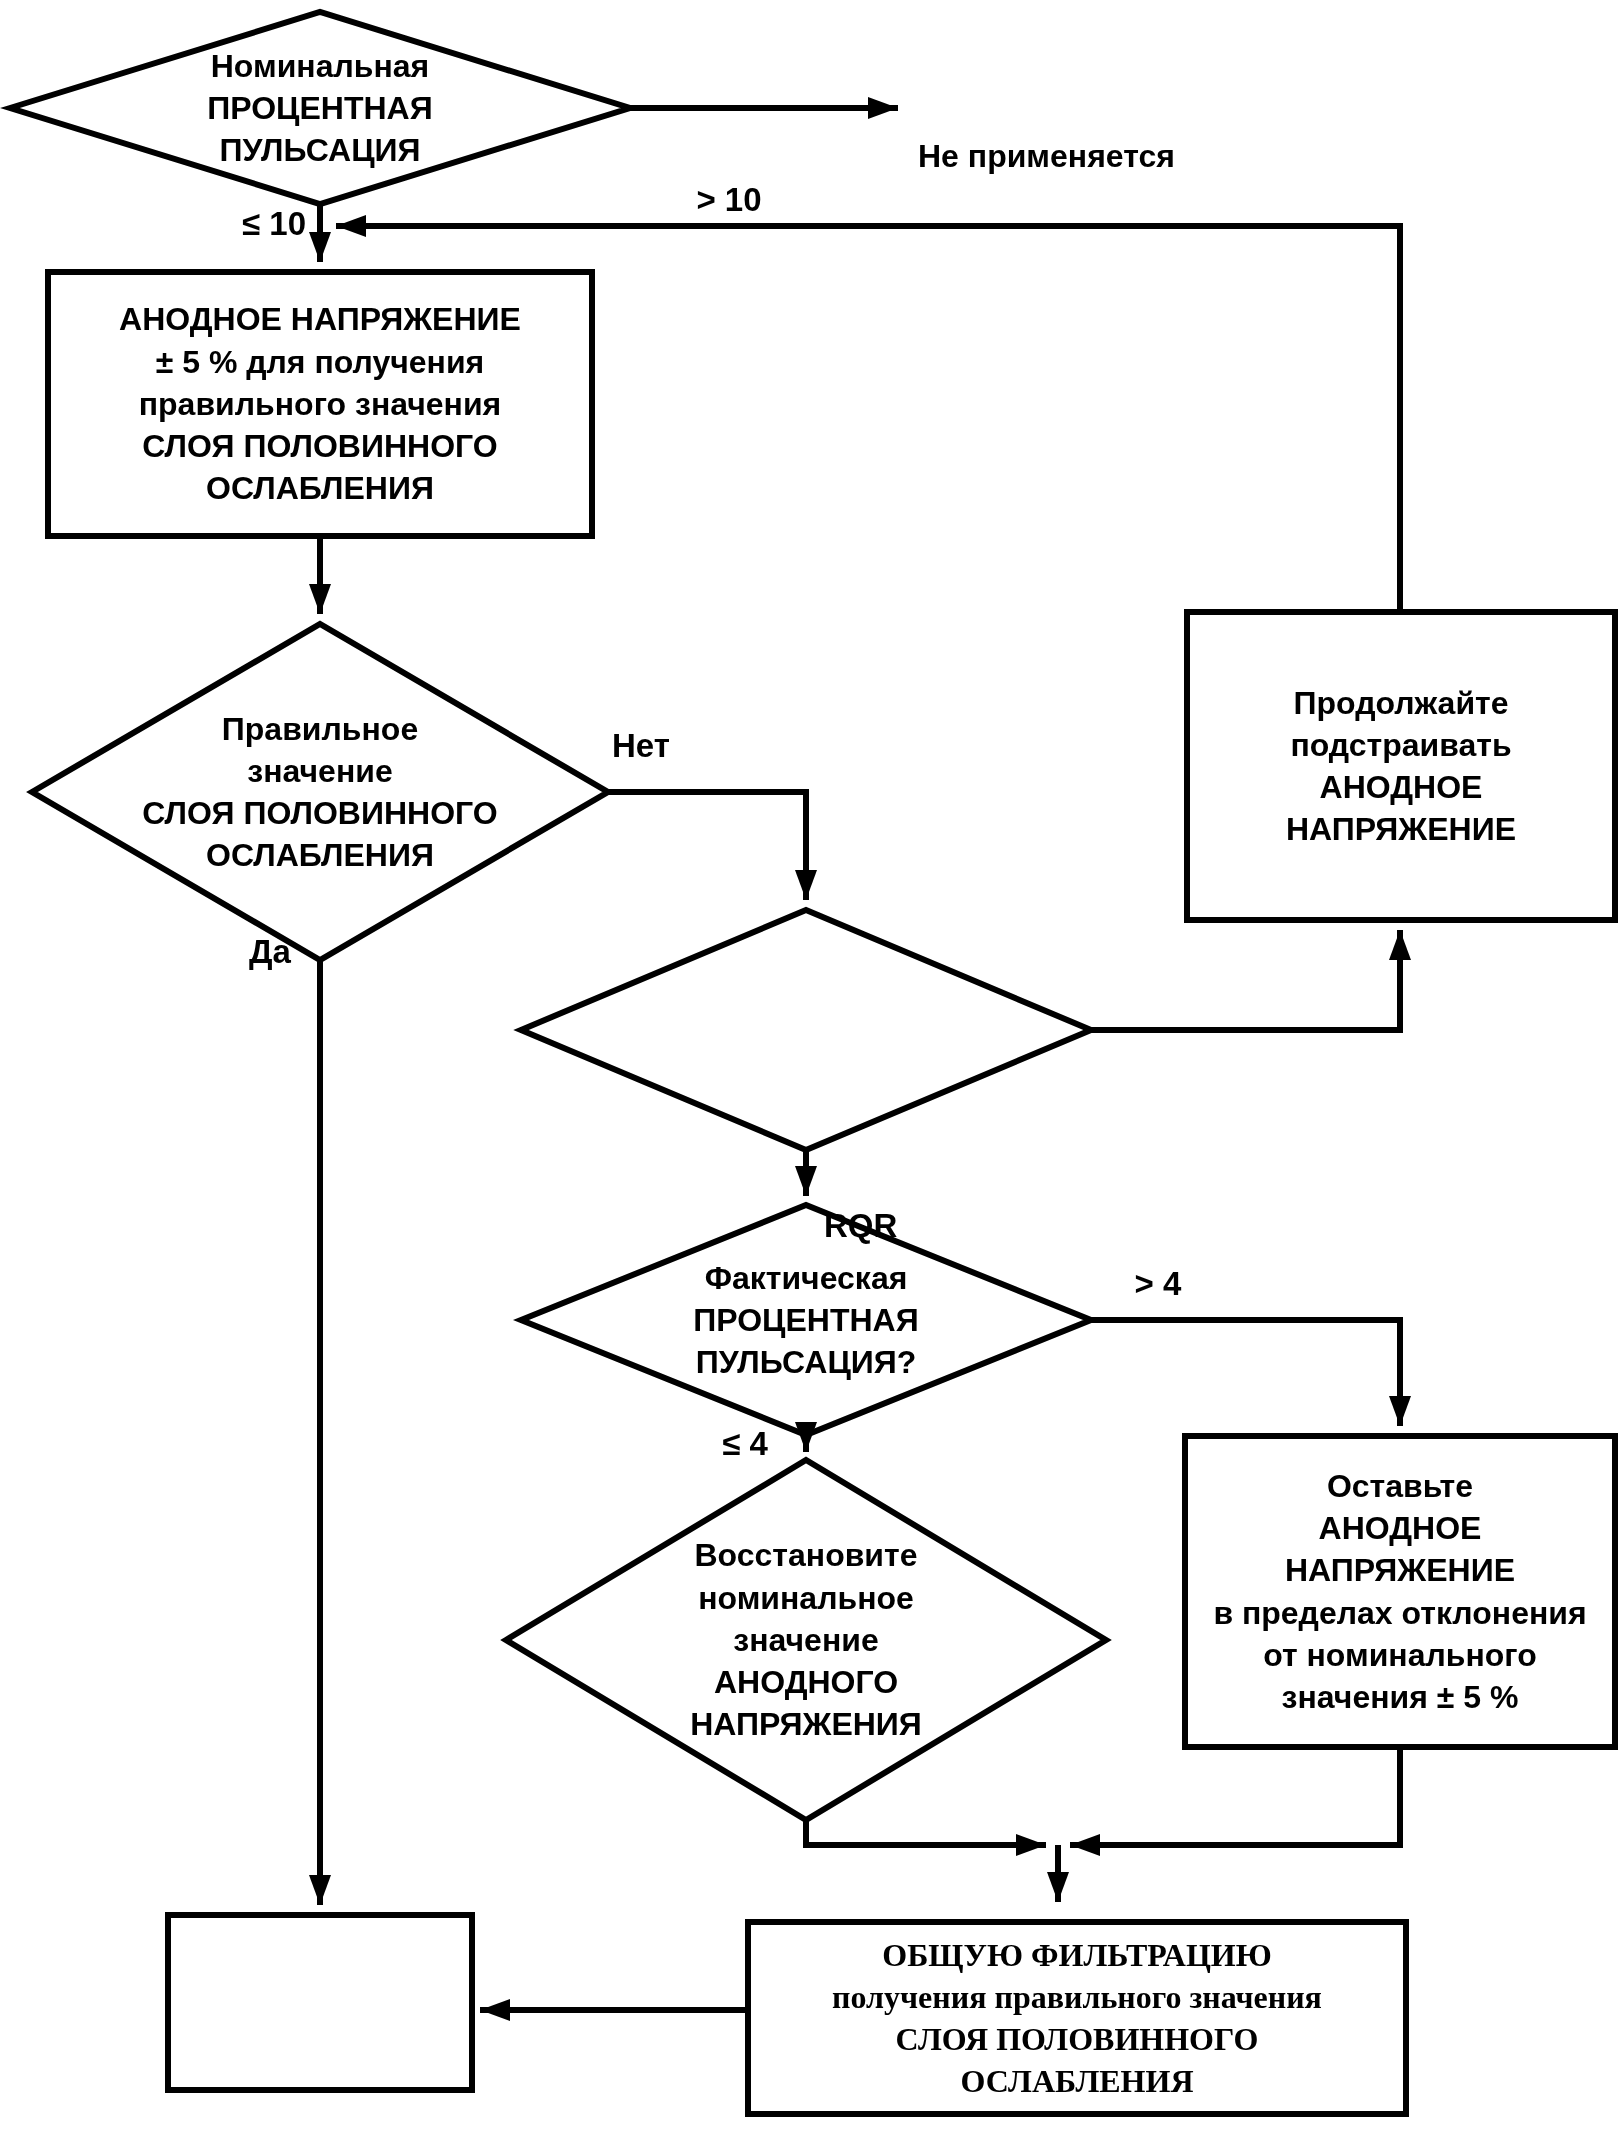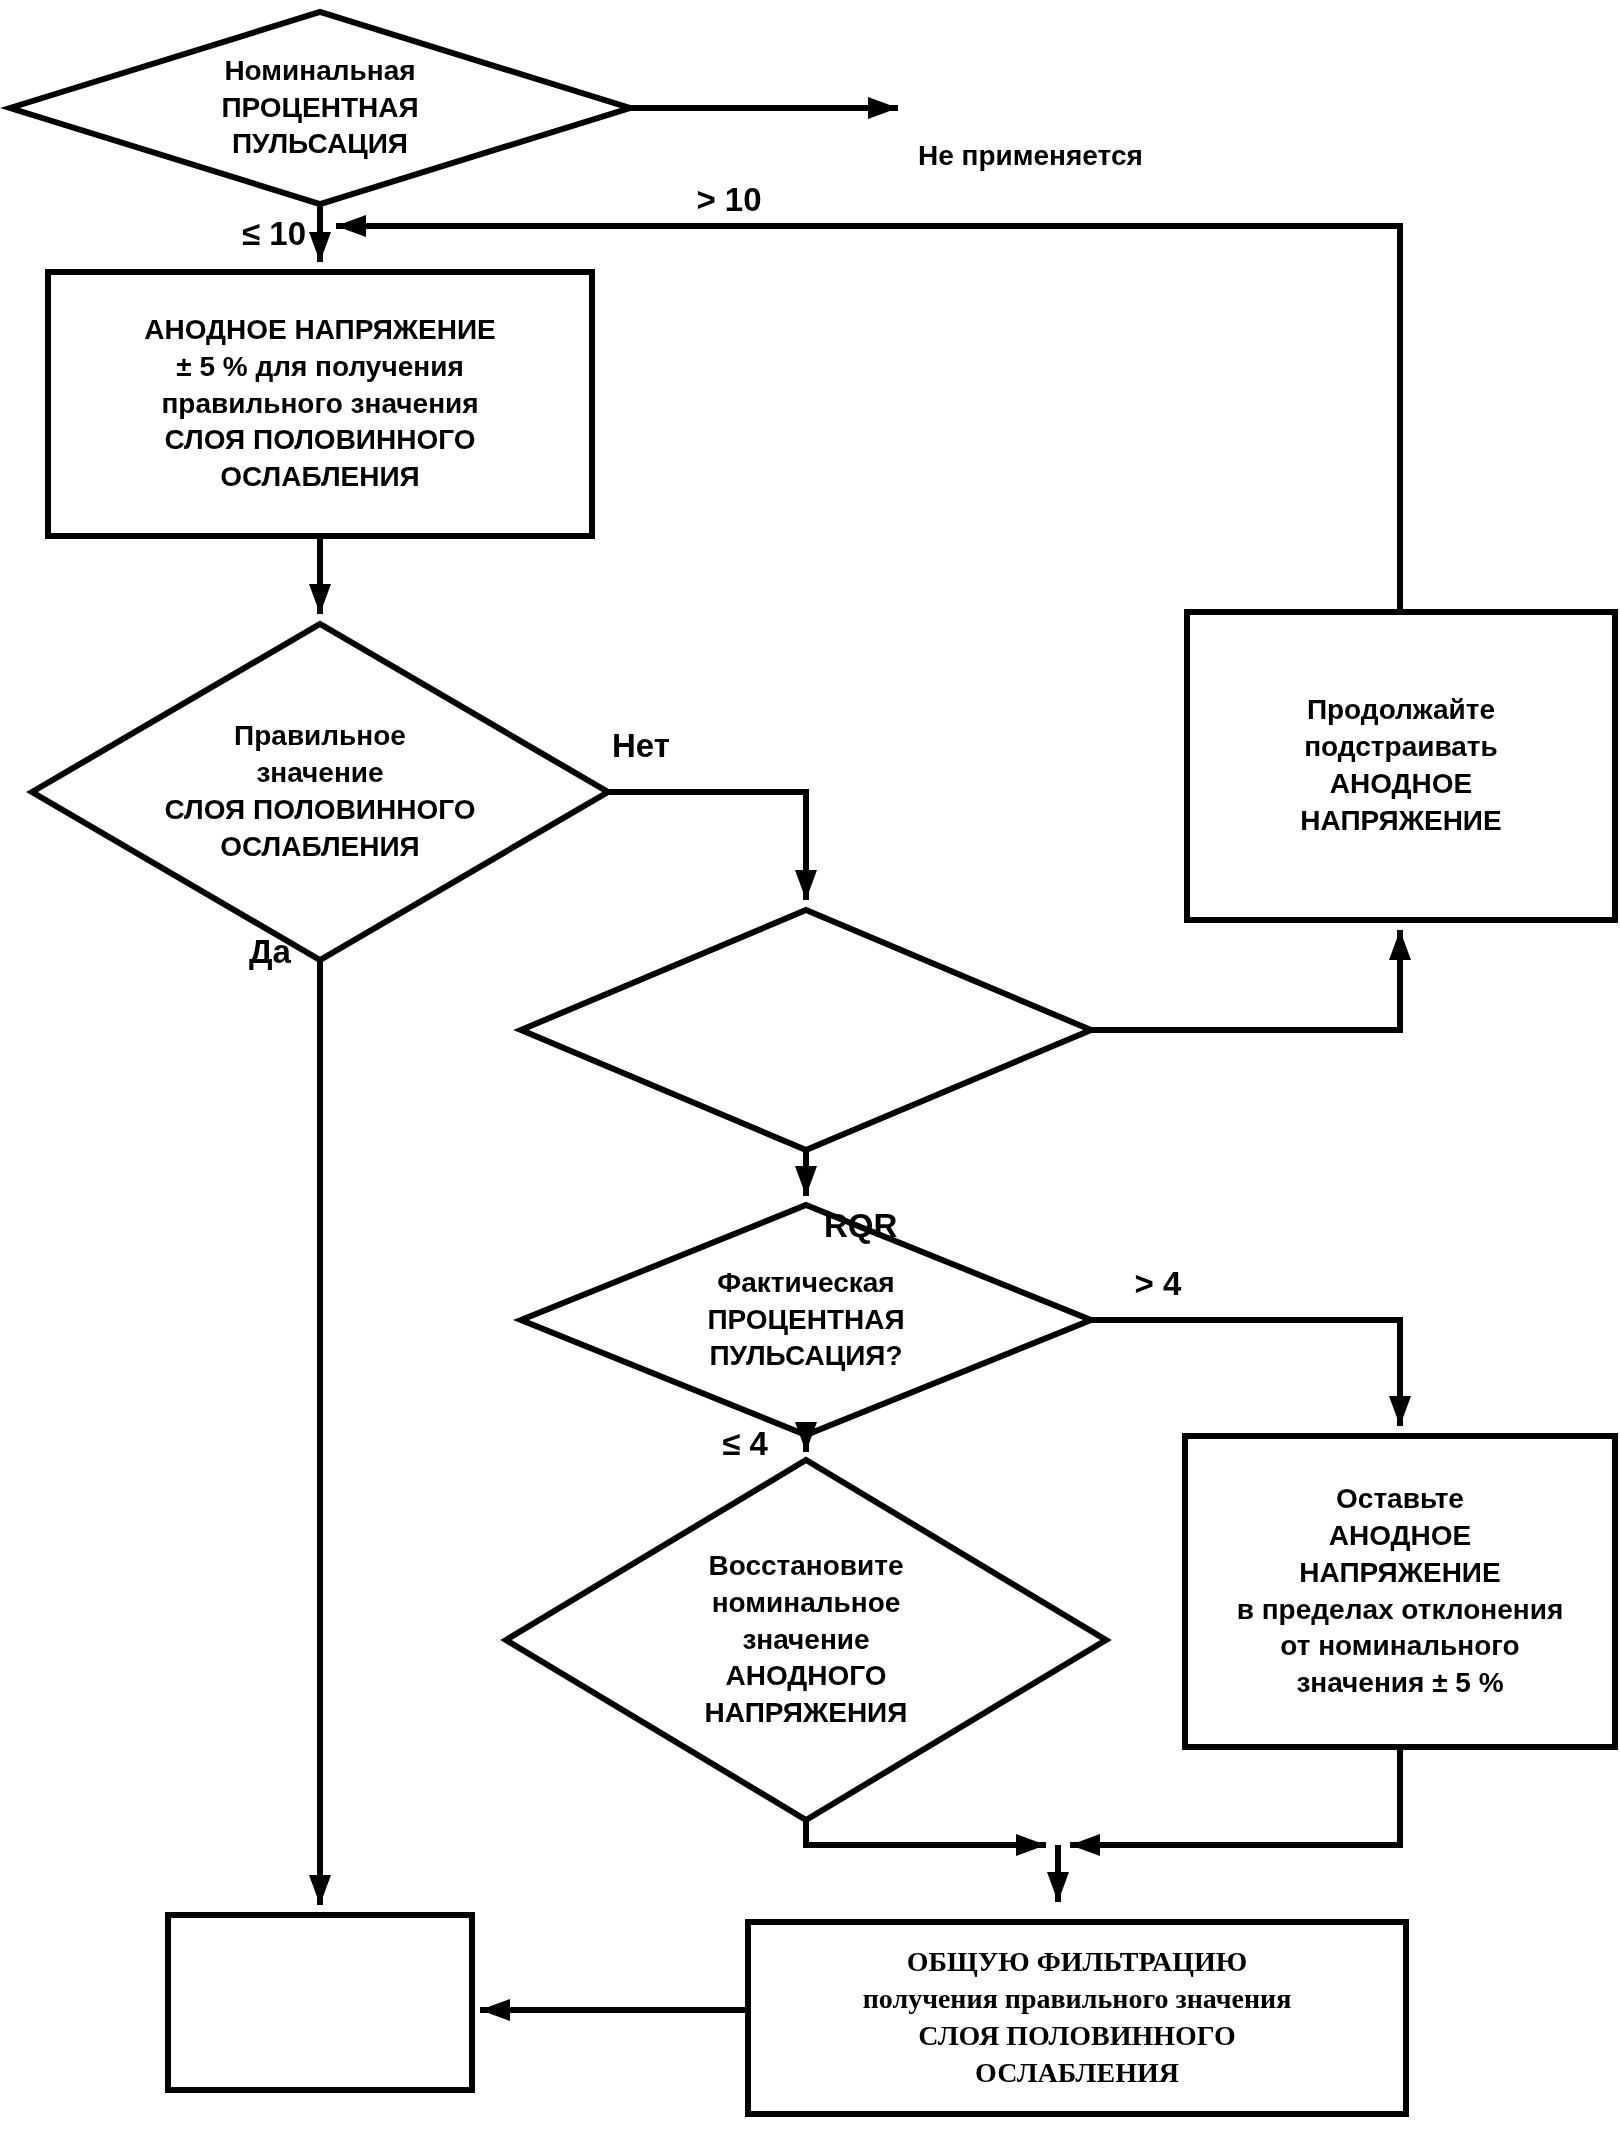--- a/index.html
+++ b/index.html
@@ -11,26 +11,26 @@
     color:#000;
     overflow:hidden;
   }
   .stage svg{position:absolute;left:0;top:0;}
   .lbl{
     position:absolute;
     display:flex;align-items:center;justify-content:center;
     text-align:center;
     white-space:pre-line;
     font-weight:bold;
-    font-size:28px;line-height:1.32;
+    font-size:32px;line-height:1.32;
     color:#000;
   }
   .lbl.small{font-size:33px;}
   .lbl.left{justify-content:flex-start;text-align:left;margin-top:48px;}
-  .lbl.right{justify-content:flex-end;text-align:right;margin-top:10px;}
+  .lbl.right{justify-content:flex-end;text-align:right;}
 </style>
 </head>
 <body>
 
 <div class="stage">
 
   <svg width="1620" height="2129" viewBox="0 0 1620 2129">
     <defs>
       <marker id="ah" markerUnits="userSpaceOnUse" markerWidth="34" markerHeight="26" refX="30" refY="11" orient="auto">
         <path d="M0,0 L30,11 L0,22 Z" fill="#000"></path>

